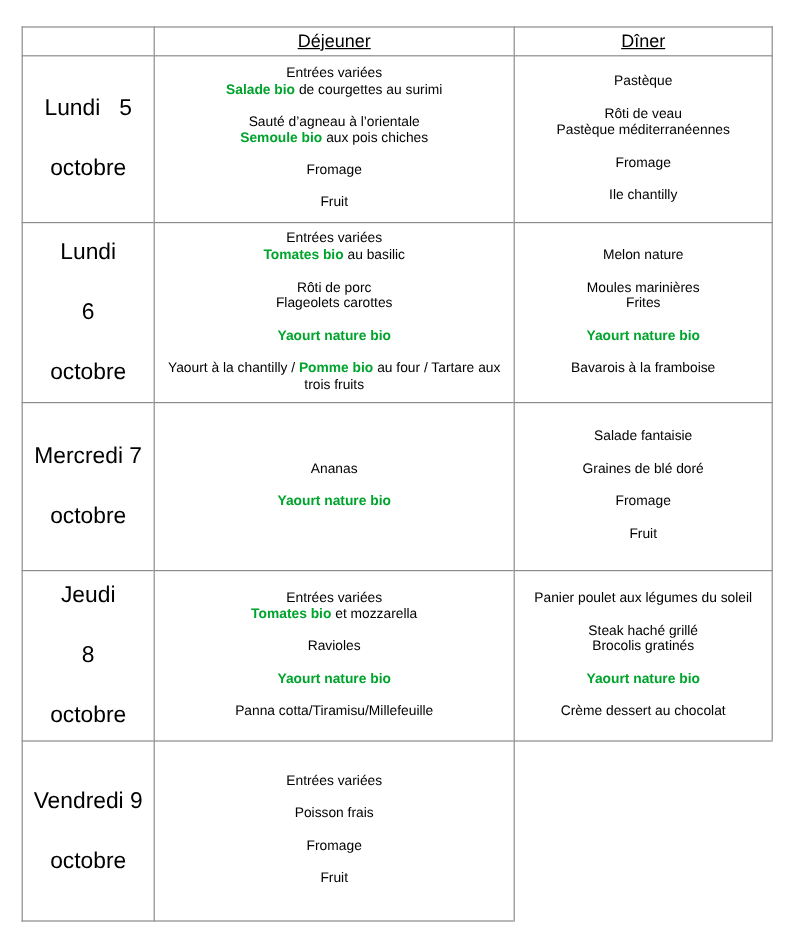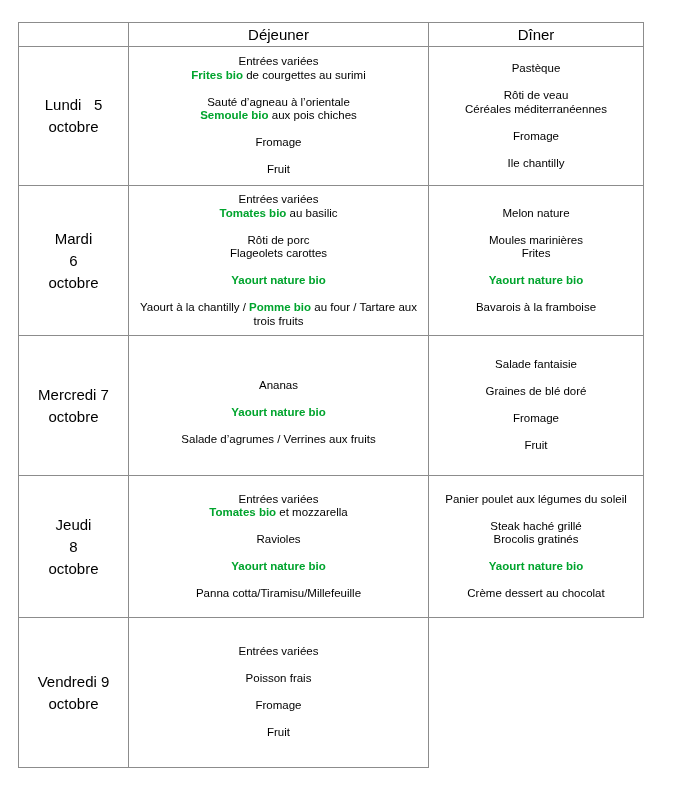--- a/index.html
+++ b/index.html
@@ -33,24 +33,26 @@
   .col-last { border-right: 1.5px solid var(--border, #8c8c8c); }
   .row-last .cell { border-bottom: 1.5px solid var(--border, #8c8c8c); }
   .cell.empty {
     border-right: none !important;
     border-bottom: none !important;
   }
   .header-row { height: 24px; }
   .header-cell {
     font-size: 15px;
     line-height: 18px;
+    text-decoration: underline;
   }
   .day-cell {
-    font-size: 15px;
+    font-size: 19px;
     line-height: 22px;
+    gap: 28px;
   }
   .day-line { white-space: pre; }
   .menu-cell {
     font-size: 11.5px;
     line-height: 13.5px;
     padding: 2px 6px;
   }
   .menu-line { min-height: 13.5px; }
   .bio {
     color: var(--bio, #00a42d);
@@ -67,43 +69,43 @@
     <div class="cell header-cell col-last">Dîner</div>
   </div>
   <div>
       <div class="trow" style="height: 139px;">
         <div class="cell day-cell">
           <div class="day-line">Lundi   5</div>
           <div class="day-line">octobre</div>
         </div>
         <div class="cell menu-cell">
           <div class="menu-line"><span class="">Entrées variées</span></div>
-          <div class="menu-line"><span class="bio">Frites bio</span><span class=""> de courgettes au surimi</span></div>
+          <div class="menu-line"><span class="bio">Salade bio</span><span class=""> de courgettes au surimi</span></div>
           <div class="menu-line"></div>
           <div class="menu-line"><span class="">Sauté d’agneau à l’orientale</span></div>
           <div class="menu-line"><span class="bio">Semoule bio</span><span class=""> aux pois chiches</span></div>
           <div class="menu-line"></div>
           <div class="menu-line"><span class="">Fromage</span></div>
           <div class="menu-line"></div>
           <div class="menu-line"><span class="">Fruit</span></div>
         </div>
         <div class="cell menu-cell col-last">
           <div class="menu-line"><span class="">Pastèque</span></div>
           <div class="menu-line"></div>
           <div class="menu-line"><span class="">Rôti de veau</span></div>
-          <div class="menu-line"><span class="">Céréales méditerranéennes</span></div>
+          <div class="menu-line"><span class="">Pastèque méditerranéennes</span></div>
           <div class="menu-line"></div>
           <div class="menu-line"><span class="">Fromage</span></div>
           <div class="menu-line"></div>
           <div class="menu-line"><span class="">Ile chantilly</span></div>
         </div>
       </div>
       <div class="trow" style="height: 150px;">
         <div class="cell day-cell">
-          <div class="day-line">Mardi</div>
+          <div class="day-line">Lundi</div>
           <div class="day-line">6</div>
           <div class="day-line">octobre</div>
         </div>
         <div class="cell menu-cell">
           <div class="menu-line"><span class="">Entrées variées</span></div>
           <div class="menu-line"><span class="bio">Tomates bio</span><span class=""> au basilic</span></div>
           <div class="menu-line"></div>
           <div class="menu-line"><span class="">Rôti de porc</span></div>
           <div class="menu-line"><span class="">Flageolets carottes</span></div>
           <div class="menu-line"></div>
@@ -126,21 +128,20 @@
         <div class="cell day-cell">
           <div class="day-line">Mercredi 7</div>
           <div class="day-line">octobre</div>
         </div>
         <div class="cell menu-cell">
           <div class="menu-line"></div>
           <div class="menu-line"><span class="">Ananas</span></div>
           <div class="menu-line"></div>
           <div class="menu-line"><span class="bio">Yaourt nature bio</span></div>
           <div class="menu-line"></div>
-          <div class="menu-line"><span class="">Salade d’agrumes / Verrines aux fruits</span></div>
         </div>
         <div class="cell menu-cell col-last">
           <div class="menu-line"><span class="">Salade fantaisie</span></div>
           <div class="menu-line"></div>
           <div class="menu-line"><span class="">Graines de blé doré</span></div>
           <div class="menu-line"></div>
           <div class="menu-line"><span class="">Fromage</span></div>
           <div class="menu-line"></div>
           <div class="menu-line"><span class="">Fruit</span></div>
         </div>

